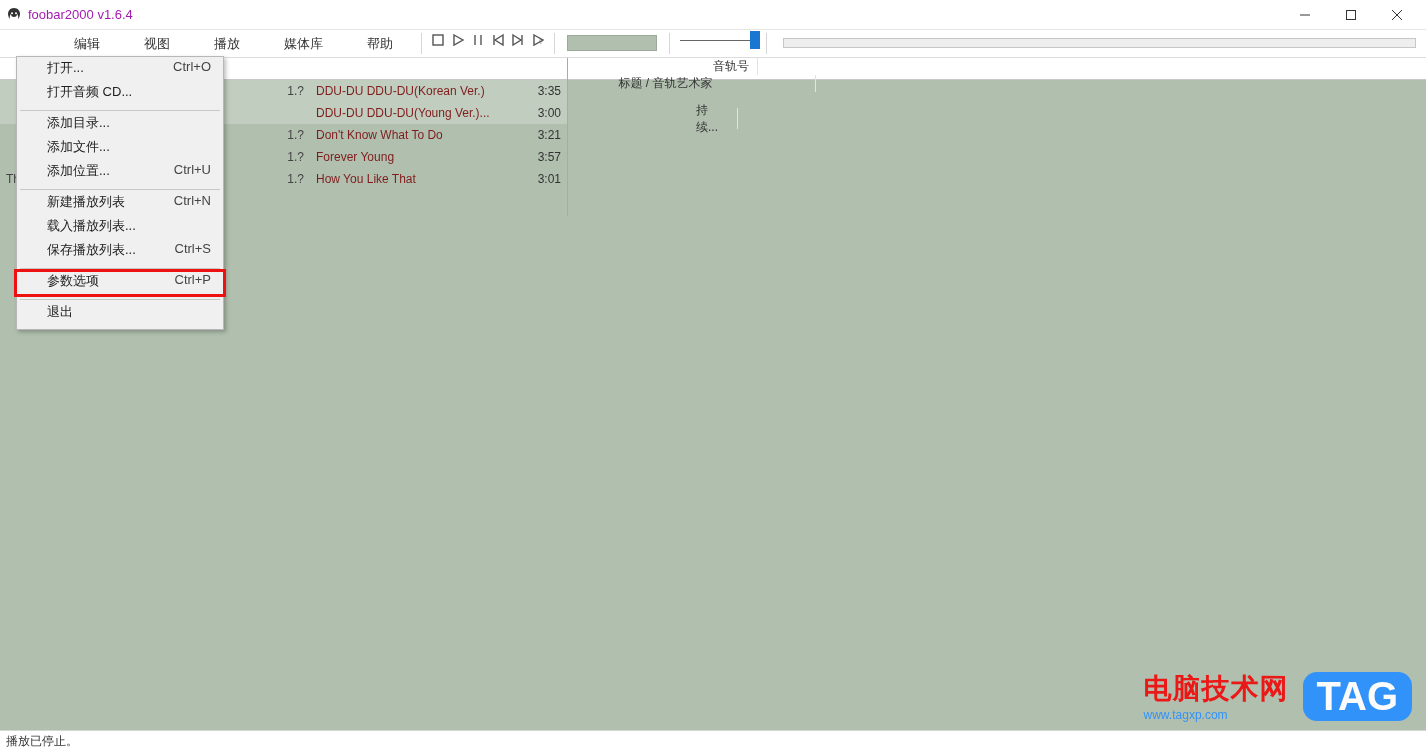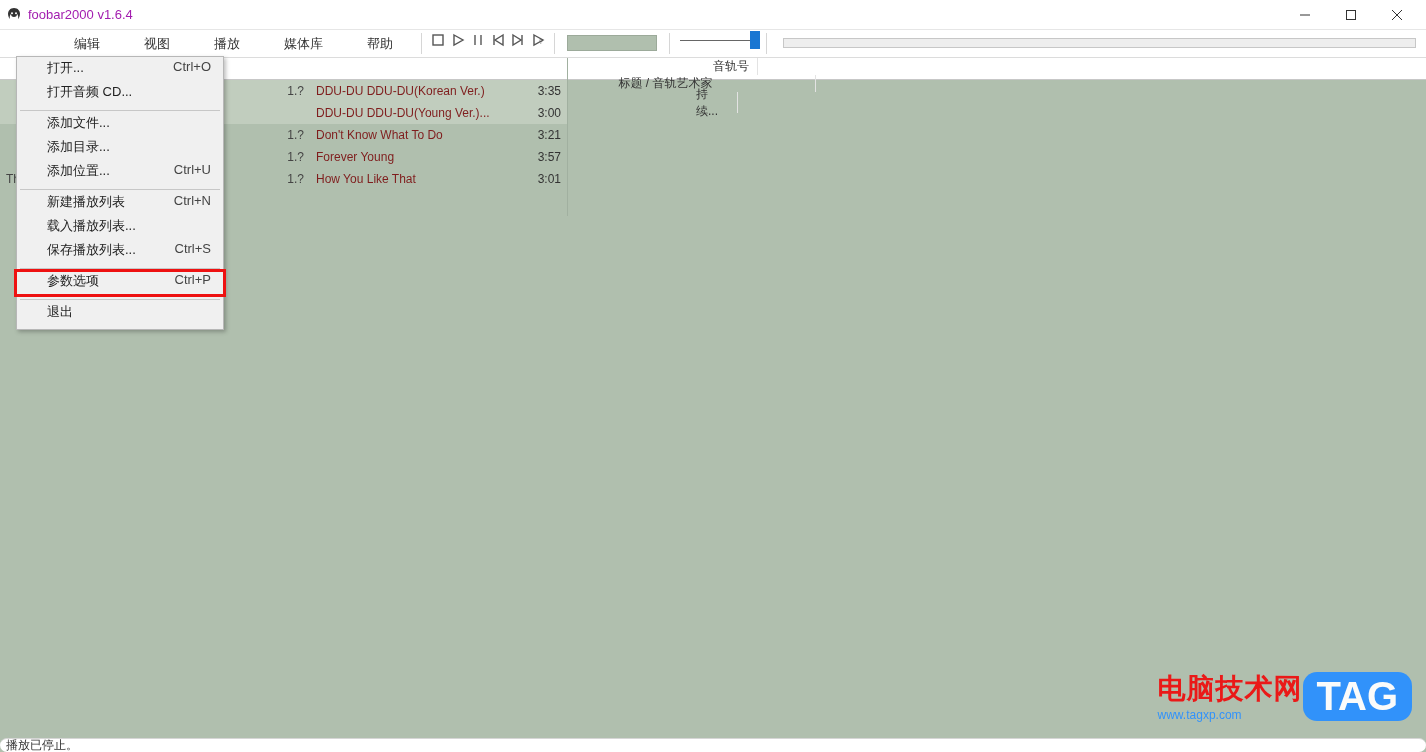--- a/index.html
+++ b/index.html
@@ -98,21 +98,21 @@
     background:#fff;
     border-bottom:1px solid #c7c7c7;
     display:flex;
     align-items:center;
     flex-direction:column;
   }
   .columns .spacer { width: 222px; }
   .col { padding:0 8px; font-size:12px; color:#333; border-right:1px solid #e3e3e3; height:100%; display:flex; align-items:center; }
   .col.trackno { width: 90px; justify-content:flex-end; }
   .col.title { width: 205px; }
-  .col.dur { width: 50px; justify-content:flex-end; }
+  .col.dur { width: 50px; justify-content:flex-end;margin-top:16px; }
 
   
   .playlist {
     position:absolute; top:80px; left:0;
     width: 568px;
   }
   .row {
     display:flex; height:22px; align-items:center;
     font-size:12px;
     background:#b0bfae;
@@ -145,33 +145,34 @@
   .dd-sep { height:1px; background:#c7c7c7; margin: 3px 1px; }
   .dd-highlight {
     position:absolute;
     border: 3px solid #e11;
     pointer-events:none;
   }
 
   
   .statusbar {
     position:absolute; bottom:0; left:0; right:0;
-    height:14px;
+    height:22px;
     background:#fff;
     border-top:1px solid #d6d6d6;
     display:flex; align-items:center;
     padding-left: 6px;
-    font-size:12px; color:#333;border-radius:8px;
+    font-size:12px; color:#333;
   }
 
   
   .watermark {
     position:absolute;
     right: 14px; bottom: 30px;
     display:flex; align-items:center;
+    gap: 14px;
     opacity: .95;
     margin-left: 20px;
   }
   .watermark .texts { text-align:left; }
   .watermark .line1 { font-size:28px; font-weight:700; color:#e11; letter-spacing:1px; }
   .watermark .line2 { font-size:12px; color:#2b90ff; }
   .watermark .tag {
     background:#2b90ff; color:#fff;
     font-size:40px; font-weight:800;
     border-radius:14px;
@@ -322,24 +323,24 @@
 <div class="dropdown">
   <div class="dd-item">
     <span>打开...</span>
     <span class="shortcut">Ctrl+O</span>
   </div>
   <div class="dd-item">
     <span>打开音频 CD...</span>
   </div>
   <div class="dd-sep"></div>
   <div class="dd-item">
+    <span>添加目录...</span>
+  </div>
+  <div class="dd-item">
     <span>添加文件...</span>
-  </div>
-  <div class="dd-item">
-    <span>添加目录...</span>
   </div>
   <div class="dd-item">
     <span>添加位置...</span>
     <span class="shortcut">Ctrl+U</span>
   </div>
   <div class="dd-sep"></div>
   <div class="dd-item">
     <span>新建播放列表</span>
     <span class="shortcut">Ctrl+N</span>
   </div>

